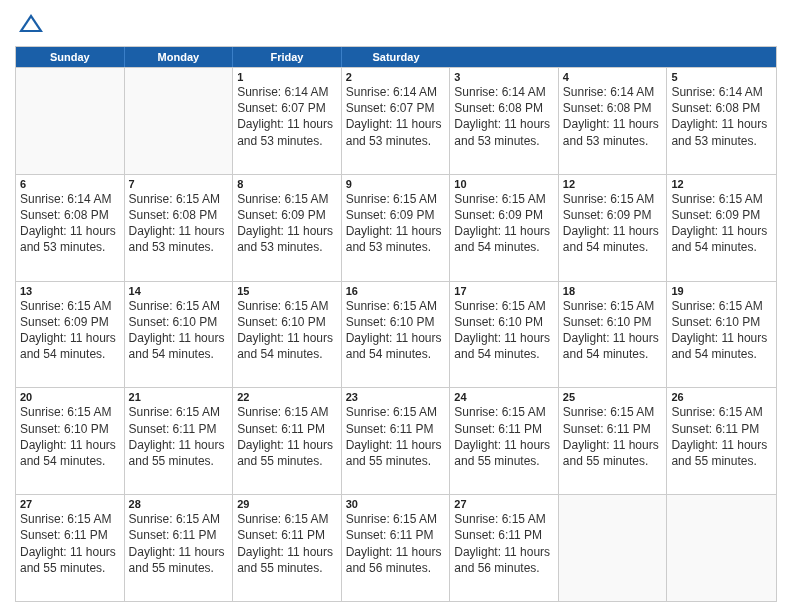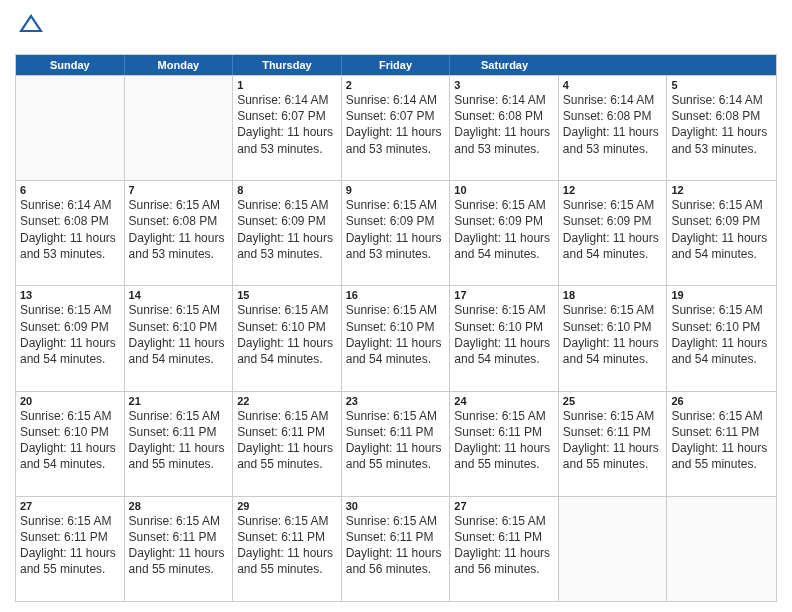--- a/index.html
+++ b/index.html
@@ -9,21 +9,20 @@
       font-family: Arial, sans-serif;
       background: #fff;
       overflow: hidden;
     }
     .page {
       width: 792px;
       height: 612px;
       padding: 10px 15px;
       display: flex;
       flex-direction: column;
-      gap: 8px;
     }
     .header {
       display: flex;
       justify-content: space-between;
       align-items: flex-start;
       margin-bottom: 8px;
     }
     .logo {
       display: flex;
       align-items: center;
@@ -129,21 +128,20 @@
     <div class="title-block">
       <h1></h1>
       <h2></h2>
     </div>
   </div>
 
   <div class="calendar">
     <div class="cal-header" id="cal-header">
         <div class="cal-header-cell">Sunday</div>
         <div class="cal-header-cell">Monday</div>
-        <div class="cal-header-cell">Thursday</div>
         <div class="cal-header-cell">Friday</div>
         <div class="cal-header-cell">Saturday</div>
       </div>
     <div class="cal-body" id="cal-body">
         <div class="cal-row">
           <div class="cal-cell empty"></div>
           <div class="cal-cell empty"></div>
           <div class="cal-cell">
             <div class="day-num">1</div>
             <div class="cell-info" style="white-space: pre-line;">Sunrise: 6:14 AM

